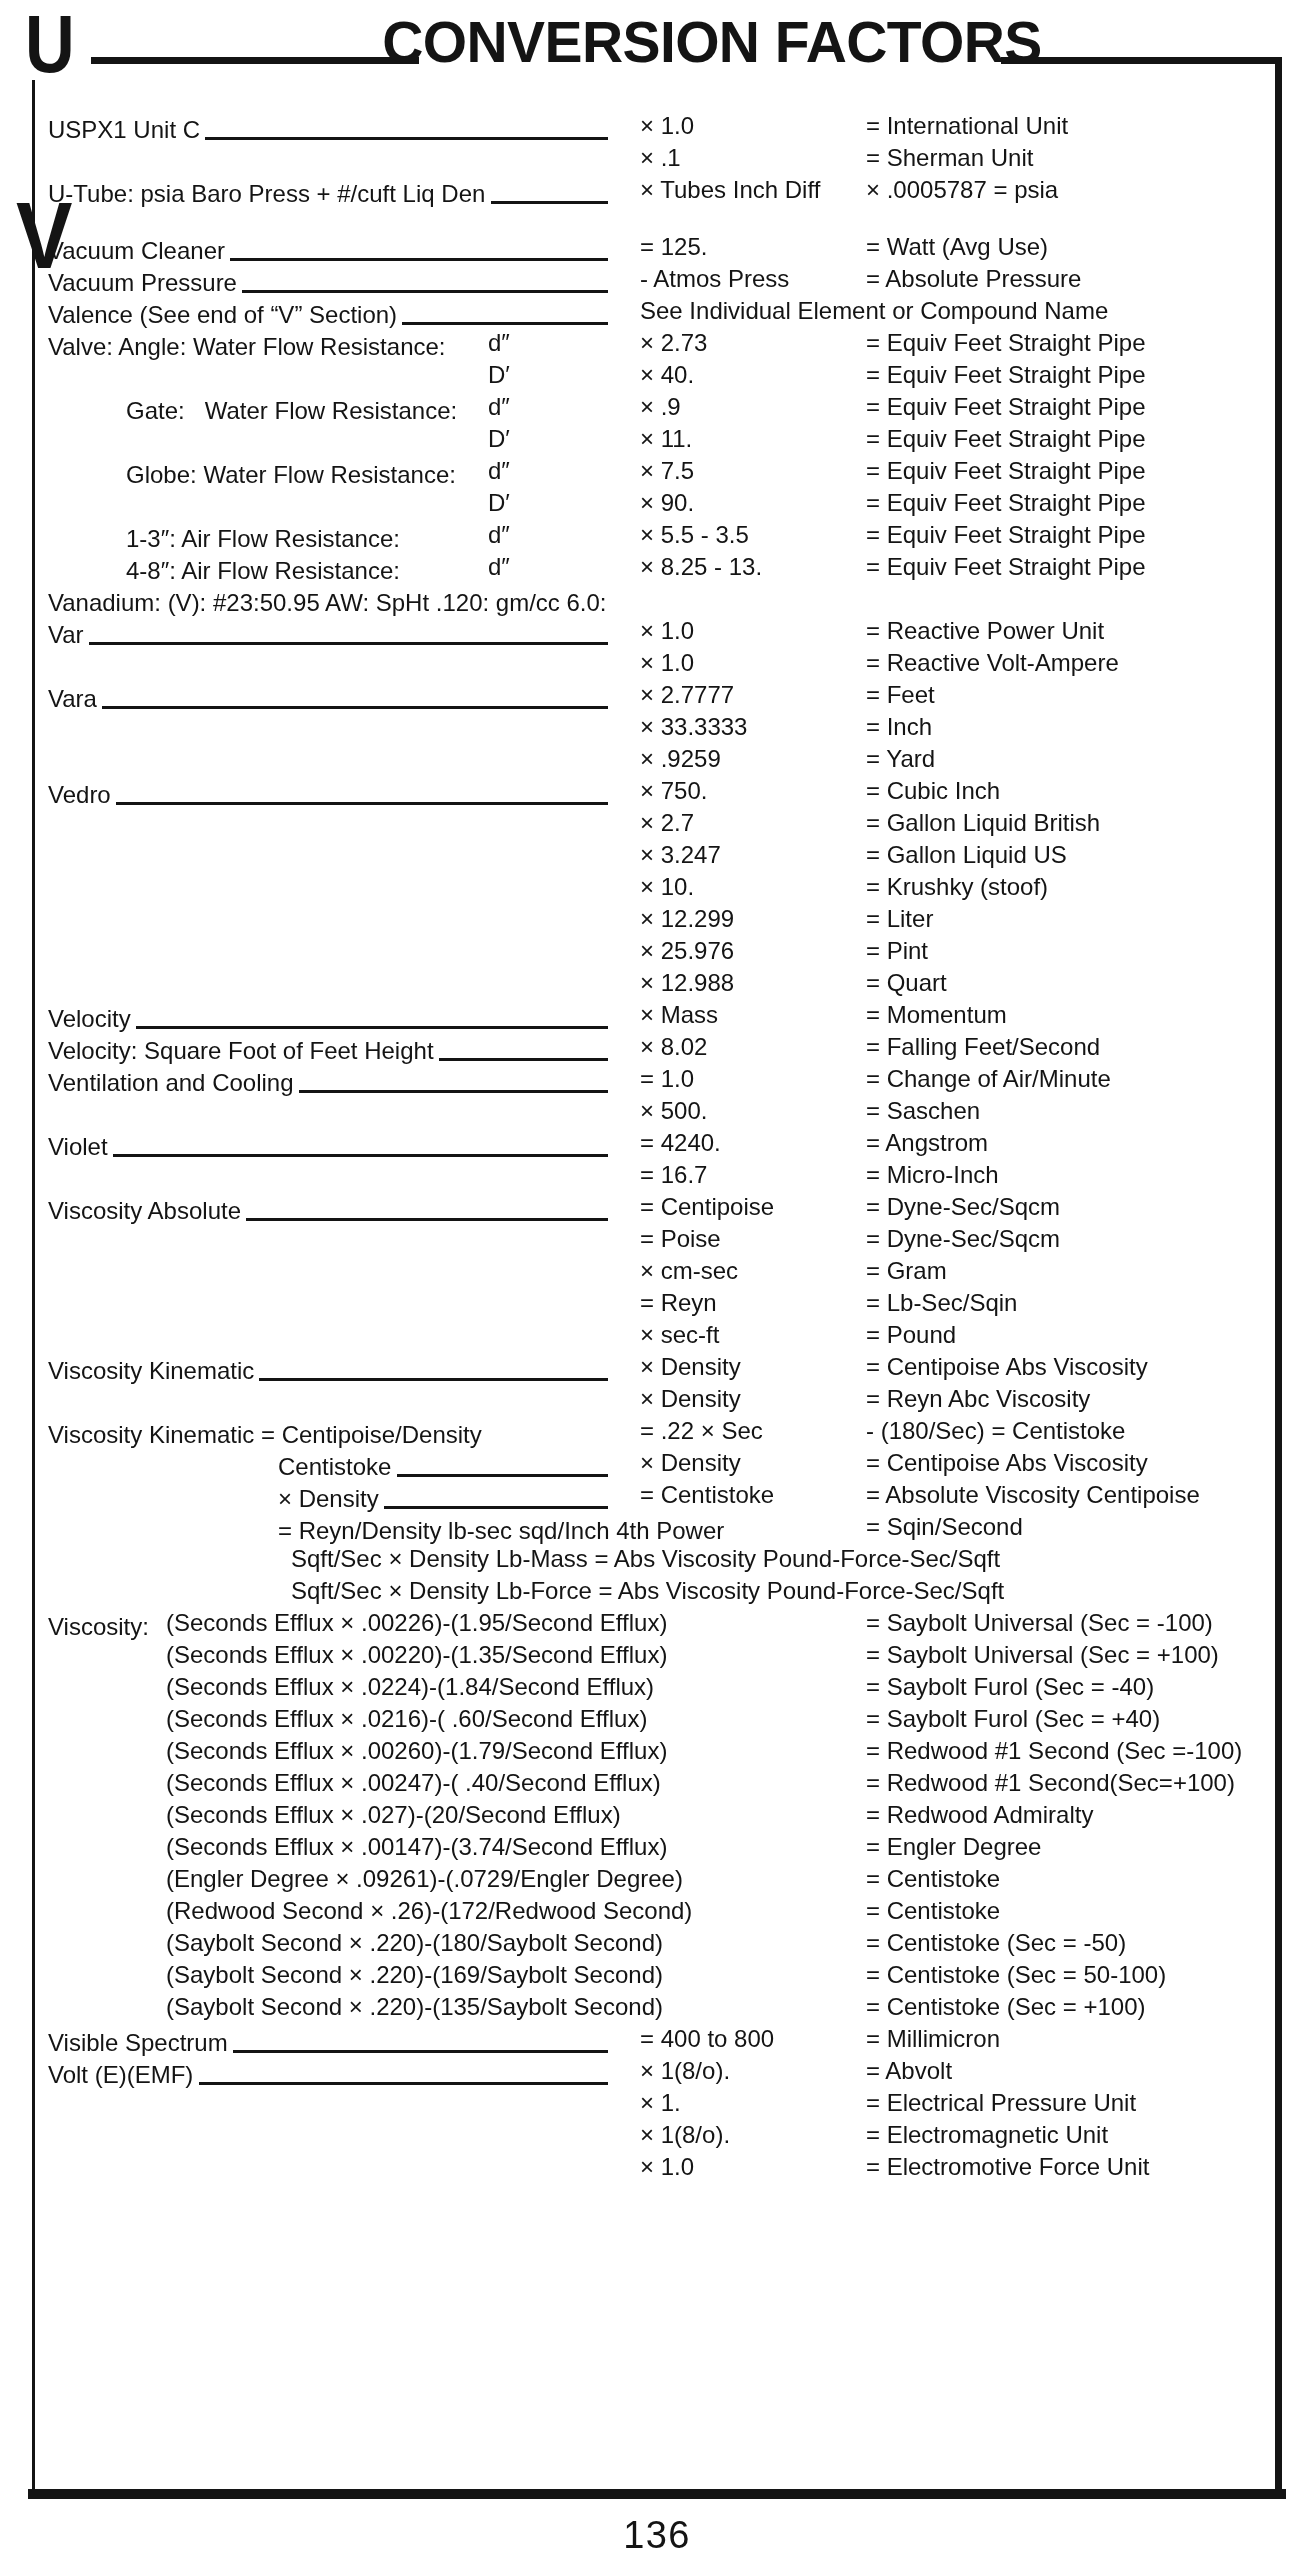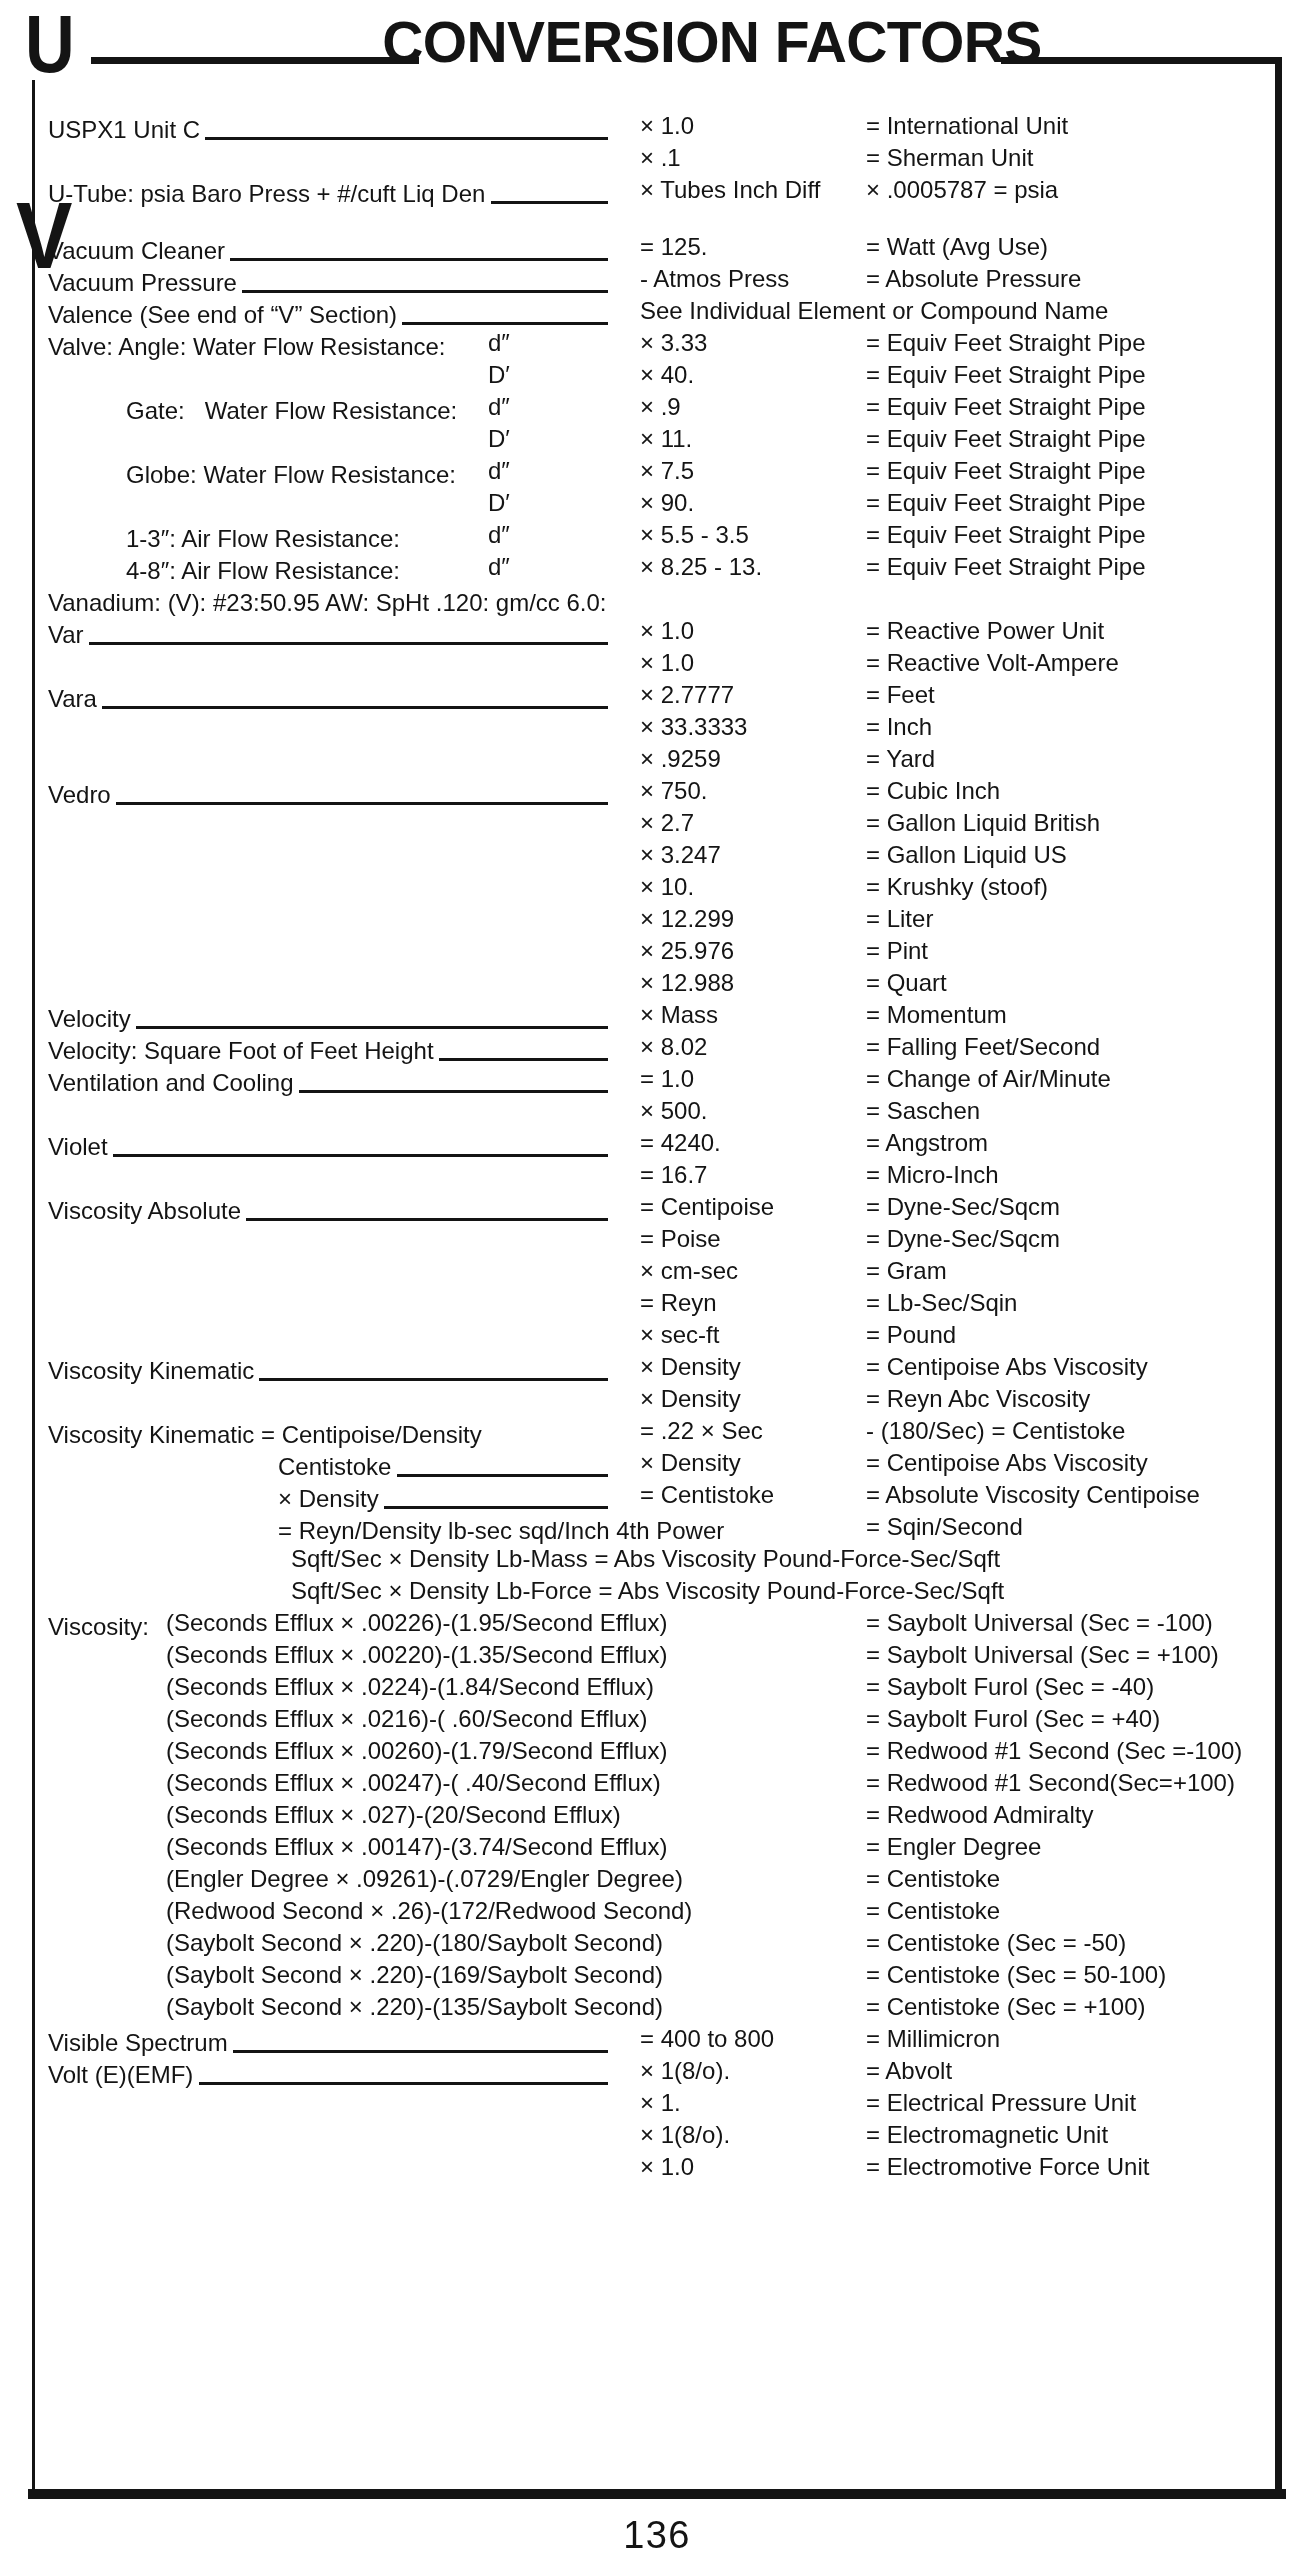--- a/index.html
+++ b/index.html
@@ -97,21 +97,21 @@
           <span class="lbl">Valence (See end of “V” Section)</span>
           <span class="leader"></span>
         </div>
         <span class="factor">See Individual Element or Compound Name</span>
       </div>
       <div class="row">
         <div class="lblwrap i0">
           <span class="lbl">Valve: Angle: Water Flow Resistance:</span>
         </div>
         <span class="dcol">d″</span>
-        <span class="factor">× 3.33</span>
+        <span class="factor">× 2.73</span>
         <span class="result">= Equiv Feet Straight Pipe</span>
       </div>
       <div class="row">
         <span class="dcol">D′</span>
         <span class="factor">× 40.</span>
         <span class="result">= Equiv Feet Straight Pipe</span>
       </div>
       <div class="row">
         <div class="lblwrap i1">
           <span class="lbl">Gate:   Water Flow Resistance:</span>

